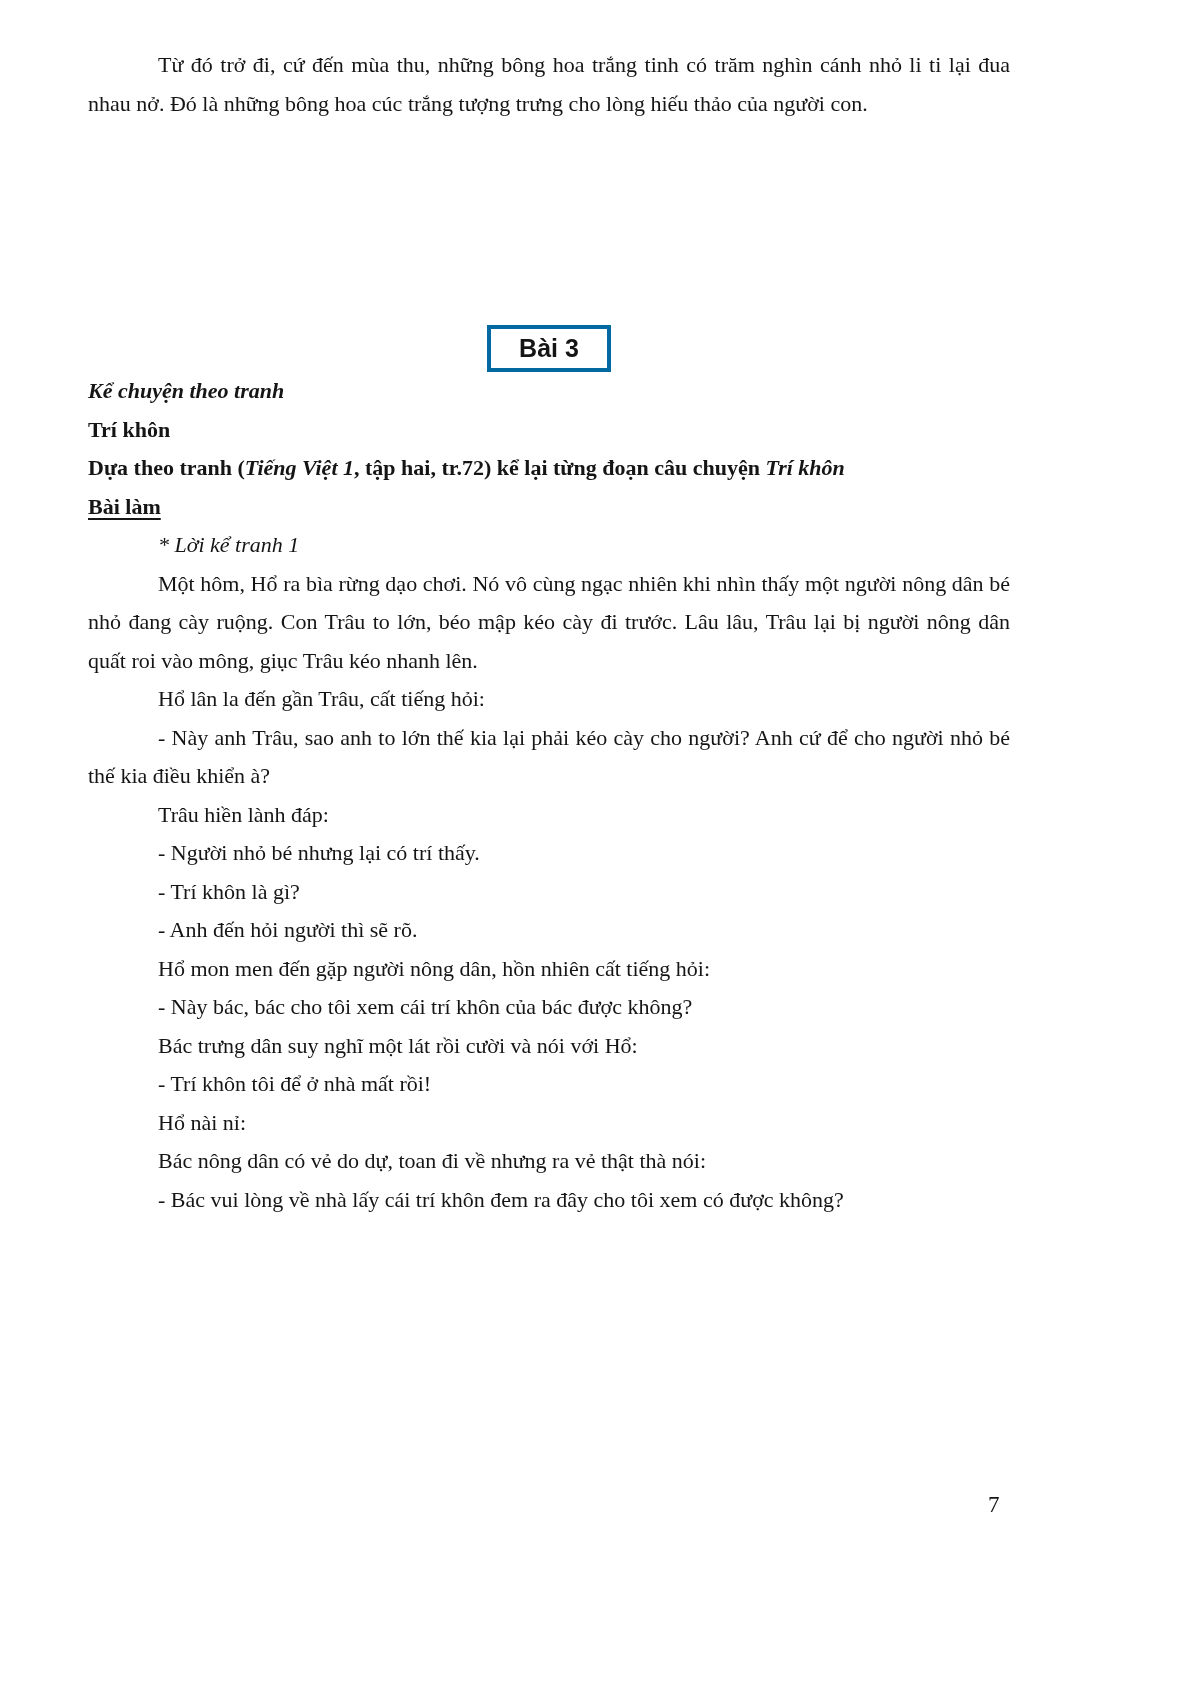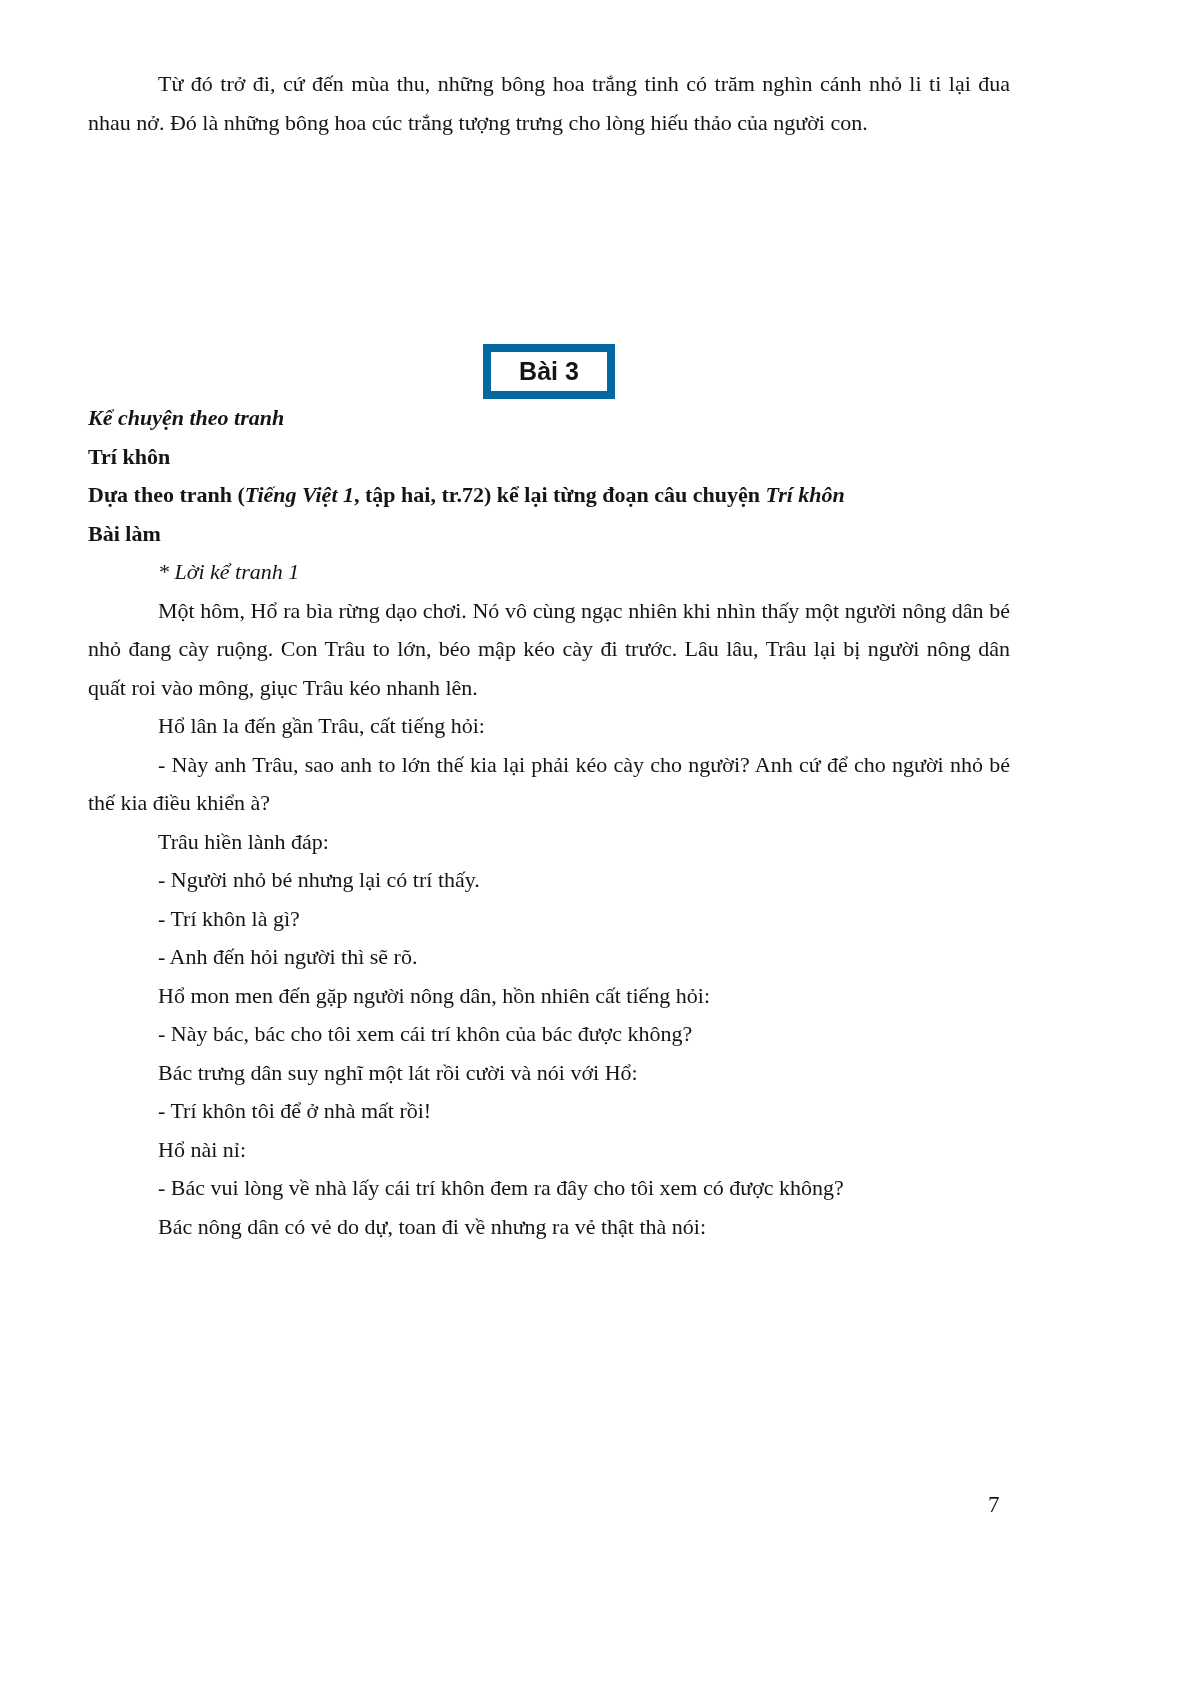--- a/index.html
+++ b/index.html
@@ -18,29 +18,29 @@
     top: 0;
     width: 922px;
   }
   .content p {
     margin: 0;
     font-size: 22px;
     line-height: 38.5px;
     text-align: justify;
   }
   .intro-paragraph {
-    padding-top: 65px;
+    padding-top: 46px;
   }
   .indent { text-indent: 70px; }
   .kicker { font-style: italic; }
   .lesson-box {
     width: -moz-fit-content;
     width: fit-content;
     margin: 202px auto 0 auto;
-    border: 8px solid #0369a1;
+    border: 4px solid #0369a1;
     padding: 4px 28px 5px 28px;
     font-family: "Liberation Sans", sans-serif;
     font-weight: bold;
     font-size: 25px;
     line-height: 30px;
     text-align: center;
   }
   .subtitle {
     margin-top: 22px;
     text-align: center;
@@ -66,20 +66,21 @@
   .prompt .bi { font-style: italic; }
   .answer-heading {
     margin-top: 16px;
     text-align: center;
     font-weight: bold;
     font-size: 23px;
     line-height: 30px;
     margin-bottom: 10px;
   }
   .answer-heading span {
+    text-decoration: underline;
     text-underline-offset: 4px;
   }
   .page-number {
     position: absolute;
     left: 988px;
     top: 1492px;
     font-size: 23px;
   }
 </style>
 </head>
@@ -109,18 +110,18 @@
   <p class="indent">- Này anh Trâu, sao anh to lớn thế kia lại phải kéo cày cho người? Anh cứ để cho người nhỏ bé thế kia điều khiển à?</p>
   <p class="indent">Trâu hiền lành đáp:</p>
   <p class="indent">- Người nhỏ bé nhưng lại có trí thấy.</p>
   <p class="indent">- Trí khôn là gì?</p>
   <p class="indent">- Anh đến hỏi người thì sẽ rõ.</p>
   <p class="indent">Hổ mon men đến gặp người nông dân, hồn nhiên cất tiếng hỏi:</p>
   <p class="indent">- Này bác, bác cho tôi xem cái trí khôn của bác được không?</p>
   <p class="indent">Bác trưng dân suy nghĩ một lát rồi cười và nói với Hổ:</p>
   <p class="indent">- Trí khôn tôi để ở nhà mất rồi!</p>
   <p class="indent">Hổ nài nỉ:</p>
+  <p class="indent">Bác nông dân có vẻ do dự, toan đi về nhưng ra vẻ thật thà nói:</p>
   <p class="indent">- Bác vui lòng về nhà lấy cái trí khôn đem ra đây cho tôi xem có được không?</p>
-  <p class="indent">Bác nông dân có vẻ do dự, toan đi về nhưng ra vẻ thật thà nói:</p>
 
 </div>
 
 <div class="page-number">7</div>
 
 </body></html>

